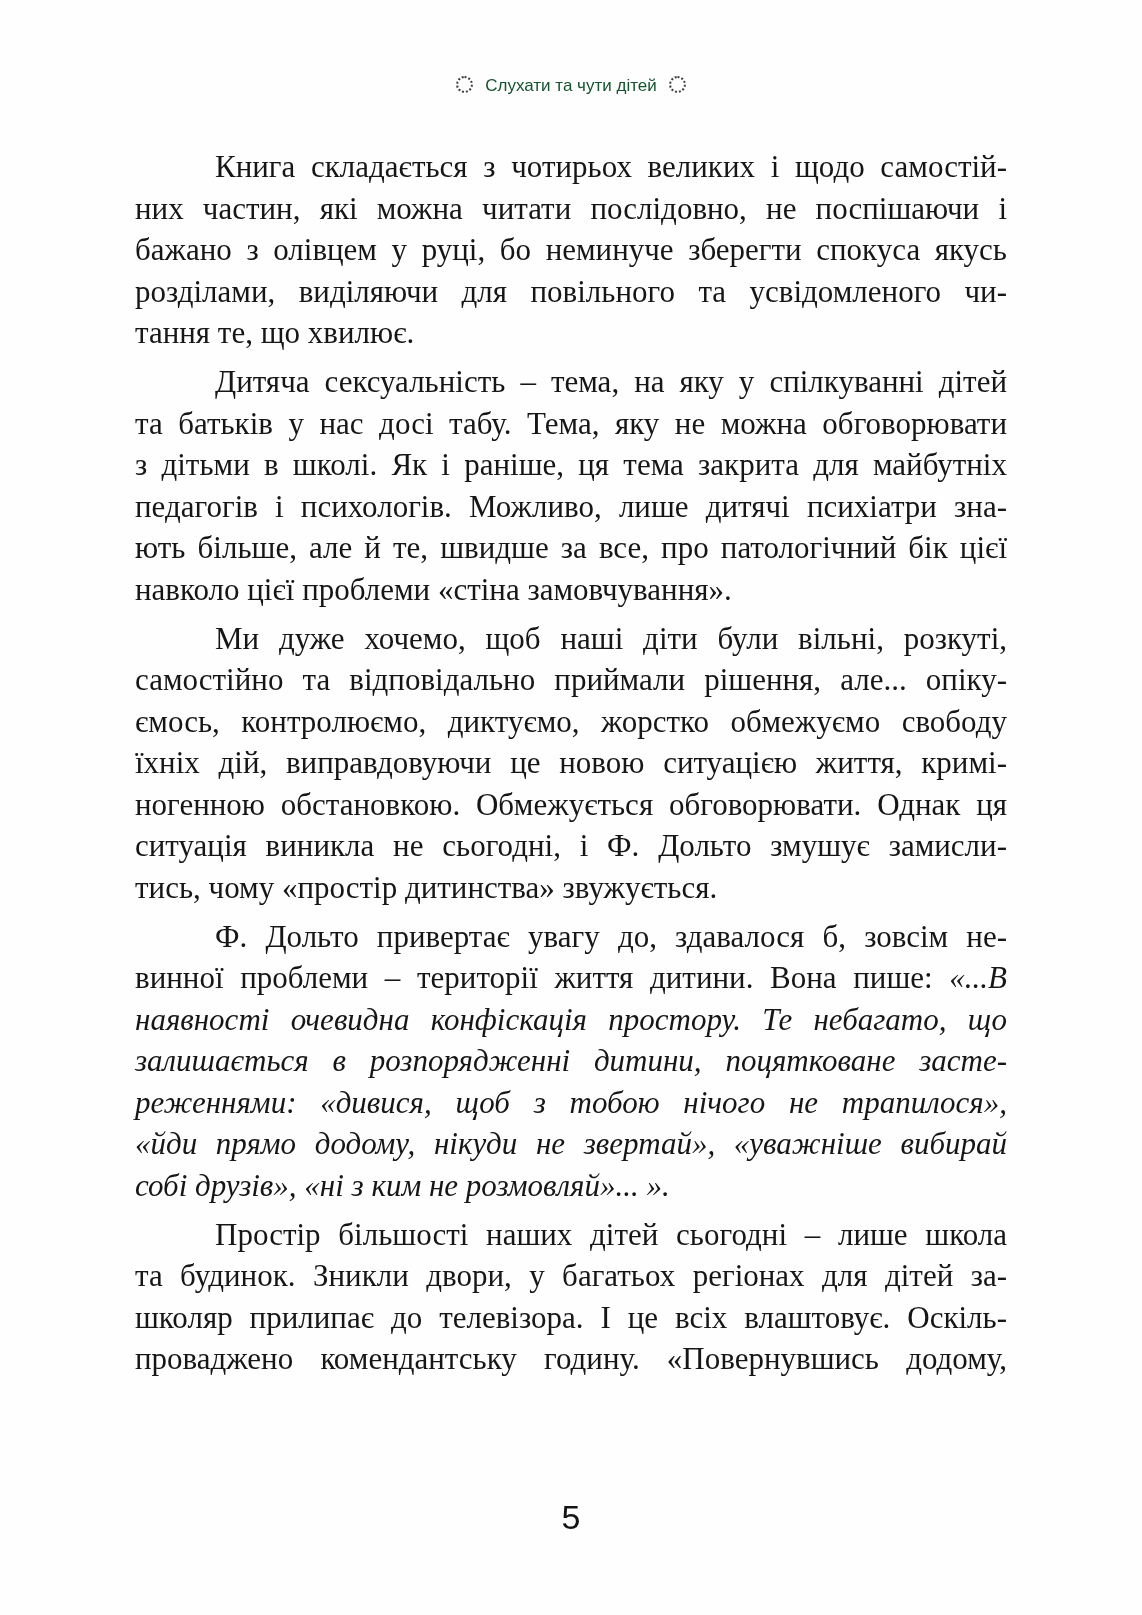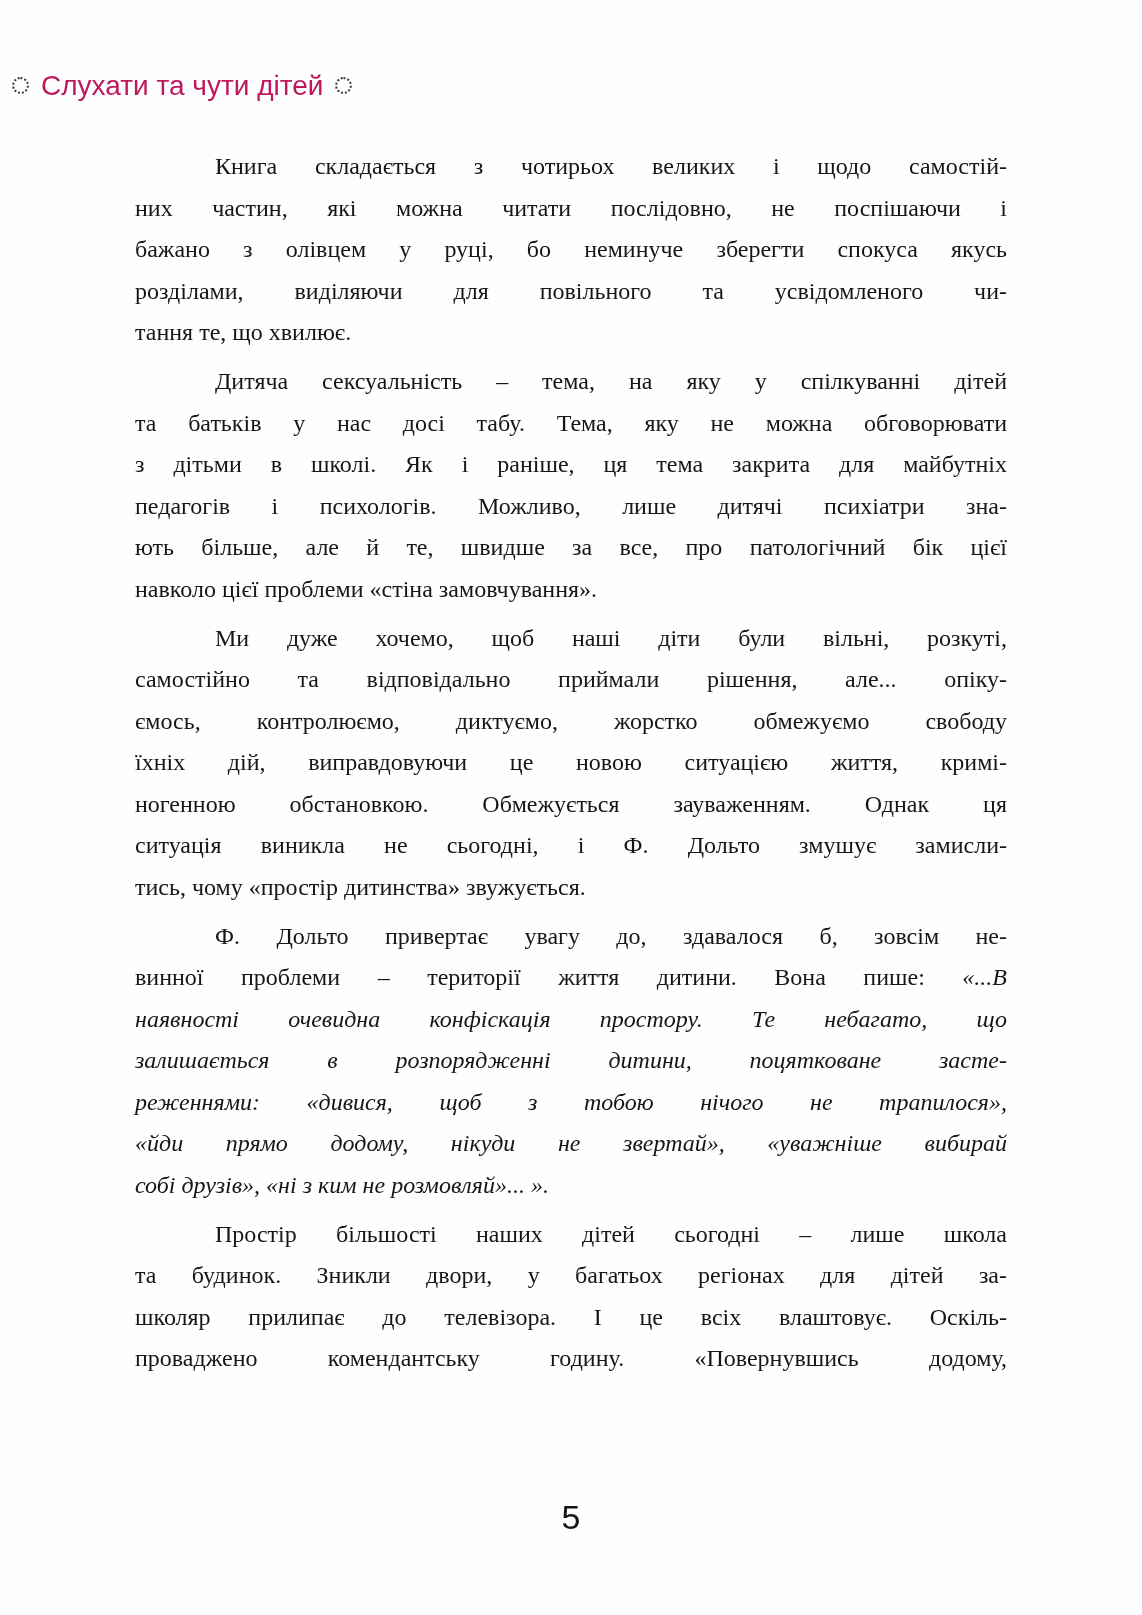--- a/index.html
+++ b/index.html
@@ -14,24 +14,25 @@
     background: #fefefe;
     color: #161616;
     font-family: "Liberation Serif", serif;
     overflow: hidden;
   }
   .running-header {
     position: absolute;
     top: 72px;
     left: 0;
     right: 0;
+    text-align: center;
     font-family: "Liberation Sans", sans-serif;
-    font-size: 28px;
+    font-size: 17px;
     line-height: 28px;
-    color: #be185d;
+    color: #14532d;
     white-space: nowrap;
   }
   .running-header .ornament {
     display: inline-block;
     width: 13px;
     height: 13px;
     border: 2px dotted #3a3a3a;
     border-radius: 50%;
     vertical-align: middle;
     margin: 0 12px 4px 12px;
@@ -39,21 +40,21 @@
   .content {
     position: absolute;
     top: 146px;
     left: 135px;
     width: 872px;
   }
   .para {
     margin: 0 0 7.5px 0;
   }
   .line {
-    font-size: 24px;
+    font-size: 31px;
     line-height: 41.5px;
     text-align: justify;
     text-align-last: justify;
     white-space: normal;
   }
   .line.final {
     text-align: left;
     text-align-last: left;
   }
   .line.indent {
@@ -99,21 +100,21 @@
       <div class="line">педагогів і психологів. Можливо, лише дитячі психіатри зна-</div>
       <div class="line">ють більше, але й те, швидше за все, про патологічний бік цієї</div>
       <div class="line final">навколо цієї проблеми «стіна замовчування».</div>
     </div>
 
     <div class="para">
       <div class="line indent">Ми дуже хочемо, щоб наші діти були вільні, розкуті,</div>
       <div class="line">самостійно та відповідально приймали рішення, але... опіку-</div>
       <div class="line">ємось, контролюємо, диктуємо, жорстко обмежуємо свободу</div>
       <div class="line">їхніх дій, виправдовуючи це новою ситуацією життя, кримі-</div>
-      <div class="line">ногенною обстановкою. Обмежується зауваженням. Однак ця</div>
+      <div class="line">ногенною обстановкою. Обмежується обговорювати. Однак ця</div>
       <div class="line">ситуація виникла не сьогодні, і Ф. Дольто змушує замисли-</div>
       <div class="line final">тись, чому «простір дитинства» звужується.</div>
     </div>
 
     <div class="para">
       <div class="line indent">Ф. Дольто привертає увагу до, здавалося б, зовсім не-</div>
       <div class="line"><span>винної проблеми – території життя дитини. Вона пише: </span><span class="italic">«...В</span></div>
       <div class="line italic">наявності очевидна конфіскація простору. Те небагато, що</div>
       <div class="line italic">залишається в розпорядженні дитини, поцятковане засте-</div>
       <div class="line italic">реженнями: «дивися, щоб з тобою нічого не трапилося»,</div>

